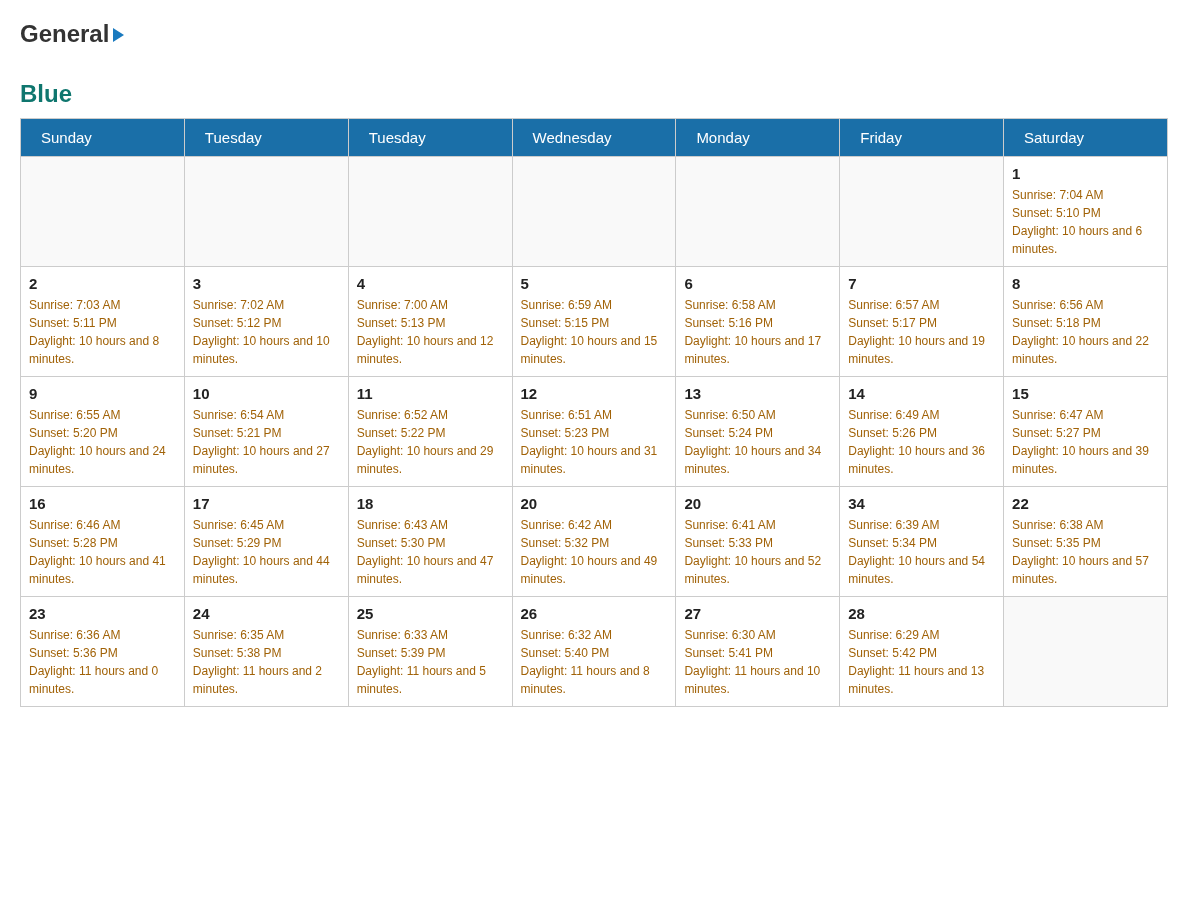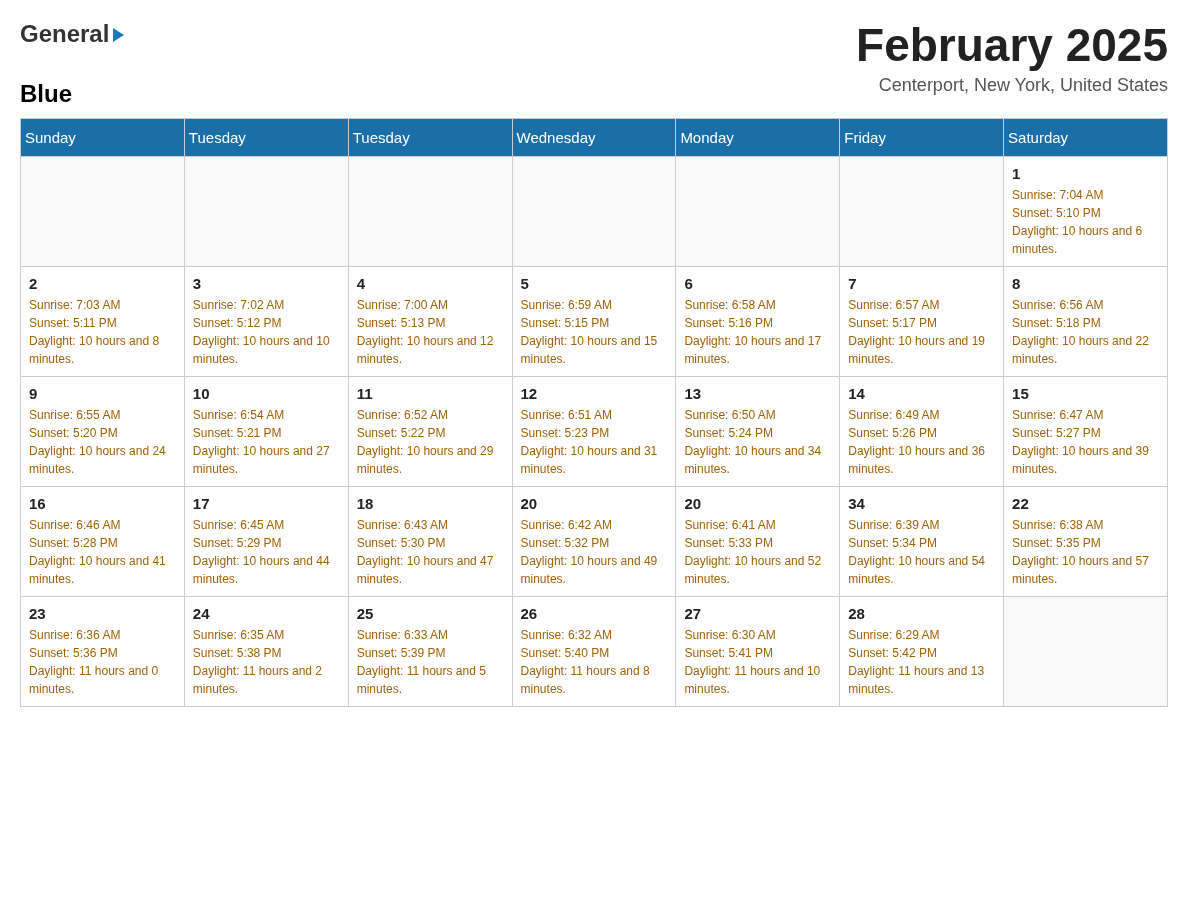--- a/index.html
+++ b/index.html
@@ -39,21 +39,21 @@
     .calendar {
       width: 100%;
       border-collapse: collapse;
       margin-top: 10px;
     }
     .calendar th {
       background-color: #1a6fa8;
       color: #fff;
       font-size: 15px;
       font-weight: normal;
-      padding: 10px 4px;
+      padding: 10px 20px;
       text-align: left;
       border: 1px solid #ccc;
     }
     .calendar td {
       vertical-align: top;
       padding: 8px;
       border: 1px solid #ccc;
       width: calc(100% / 7);
       min-height: 100px;
       font-size: 12.5px;
@@ -78,21 +78,21 @@
     .logo-line1 {
       font-size: 24px;
       font-weight: bold;
       color: #333;
       display: flex;
       align-items: center;
     }
     .logo-line2 {
       font-size: 24px;
       font-weight: bold;
-      color: #000000;
+      color: #0f766e;
     }
     .triangle-icon {
       width: 0;
       height: 0;
       border-left: 11px solid #1a7abf;
       border-top: 7px solid transparent;
       border-bottom: 7px solid transparent;
       display: inline-block;
       margin-left: 4px;
       margin-top: 2px;
@@ -101,24 +101,20 @@
 </head>
 <body>
 
 <div class="header">
   <div class="logo">
     <div class="logo-line1">
       <span>General</span>
         <span class="triangle-icon"></span>
     </div>
     <div class="logo-line2">Blue</div>
-  </div>
-  <div class="title-area">
-    <div class="month-title">February 2025</div>
-    <div class="location">Centerport, New York, United States</div>
   </div>
 </div>
 
 <table class="calendar">
   <thead>
     <tr>
     <th>Sunday</th>
         <th>Tuesday</th>
         <th>Tuesday</th>
         <th>Wednesday</th>

